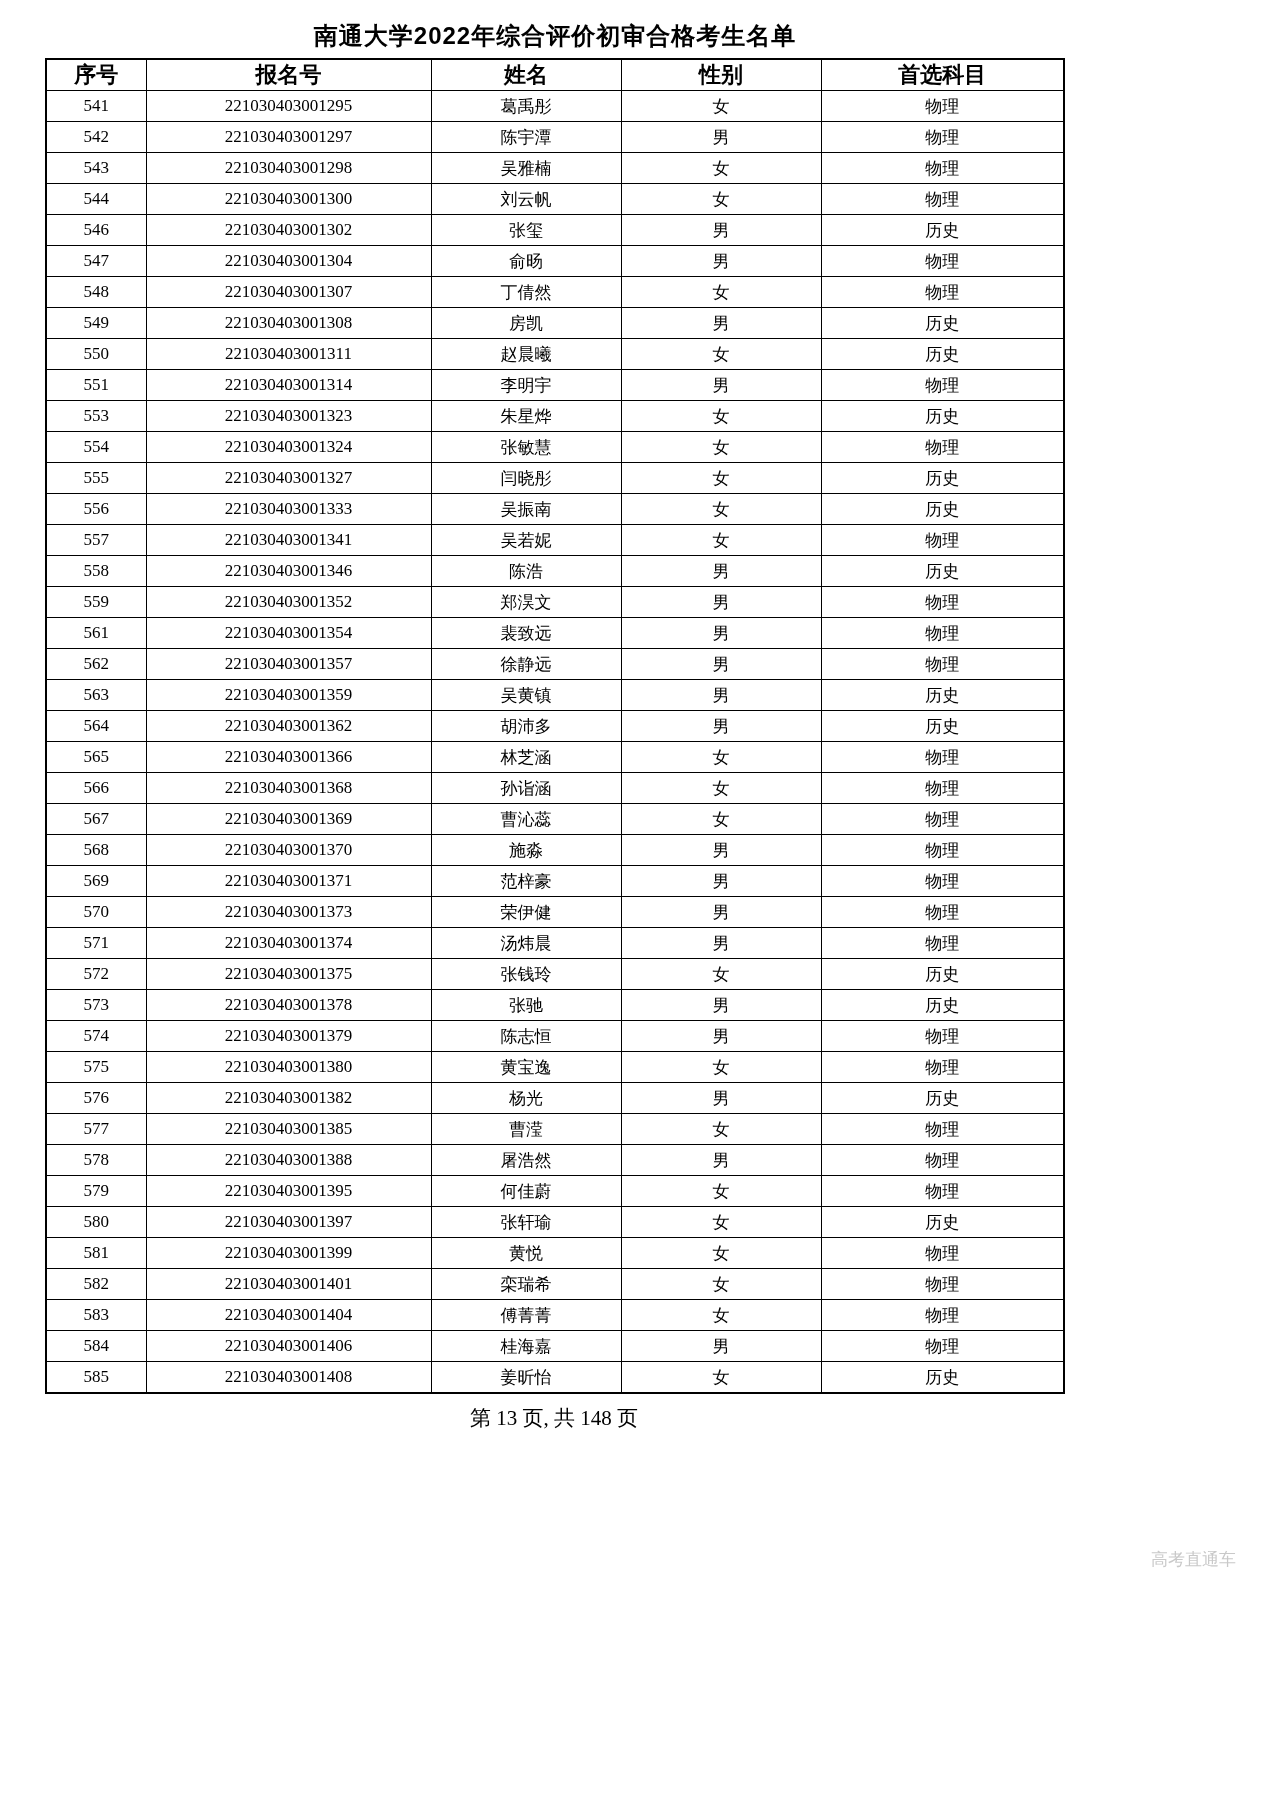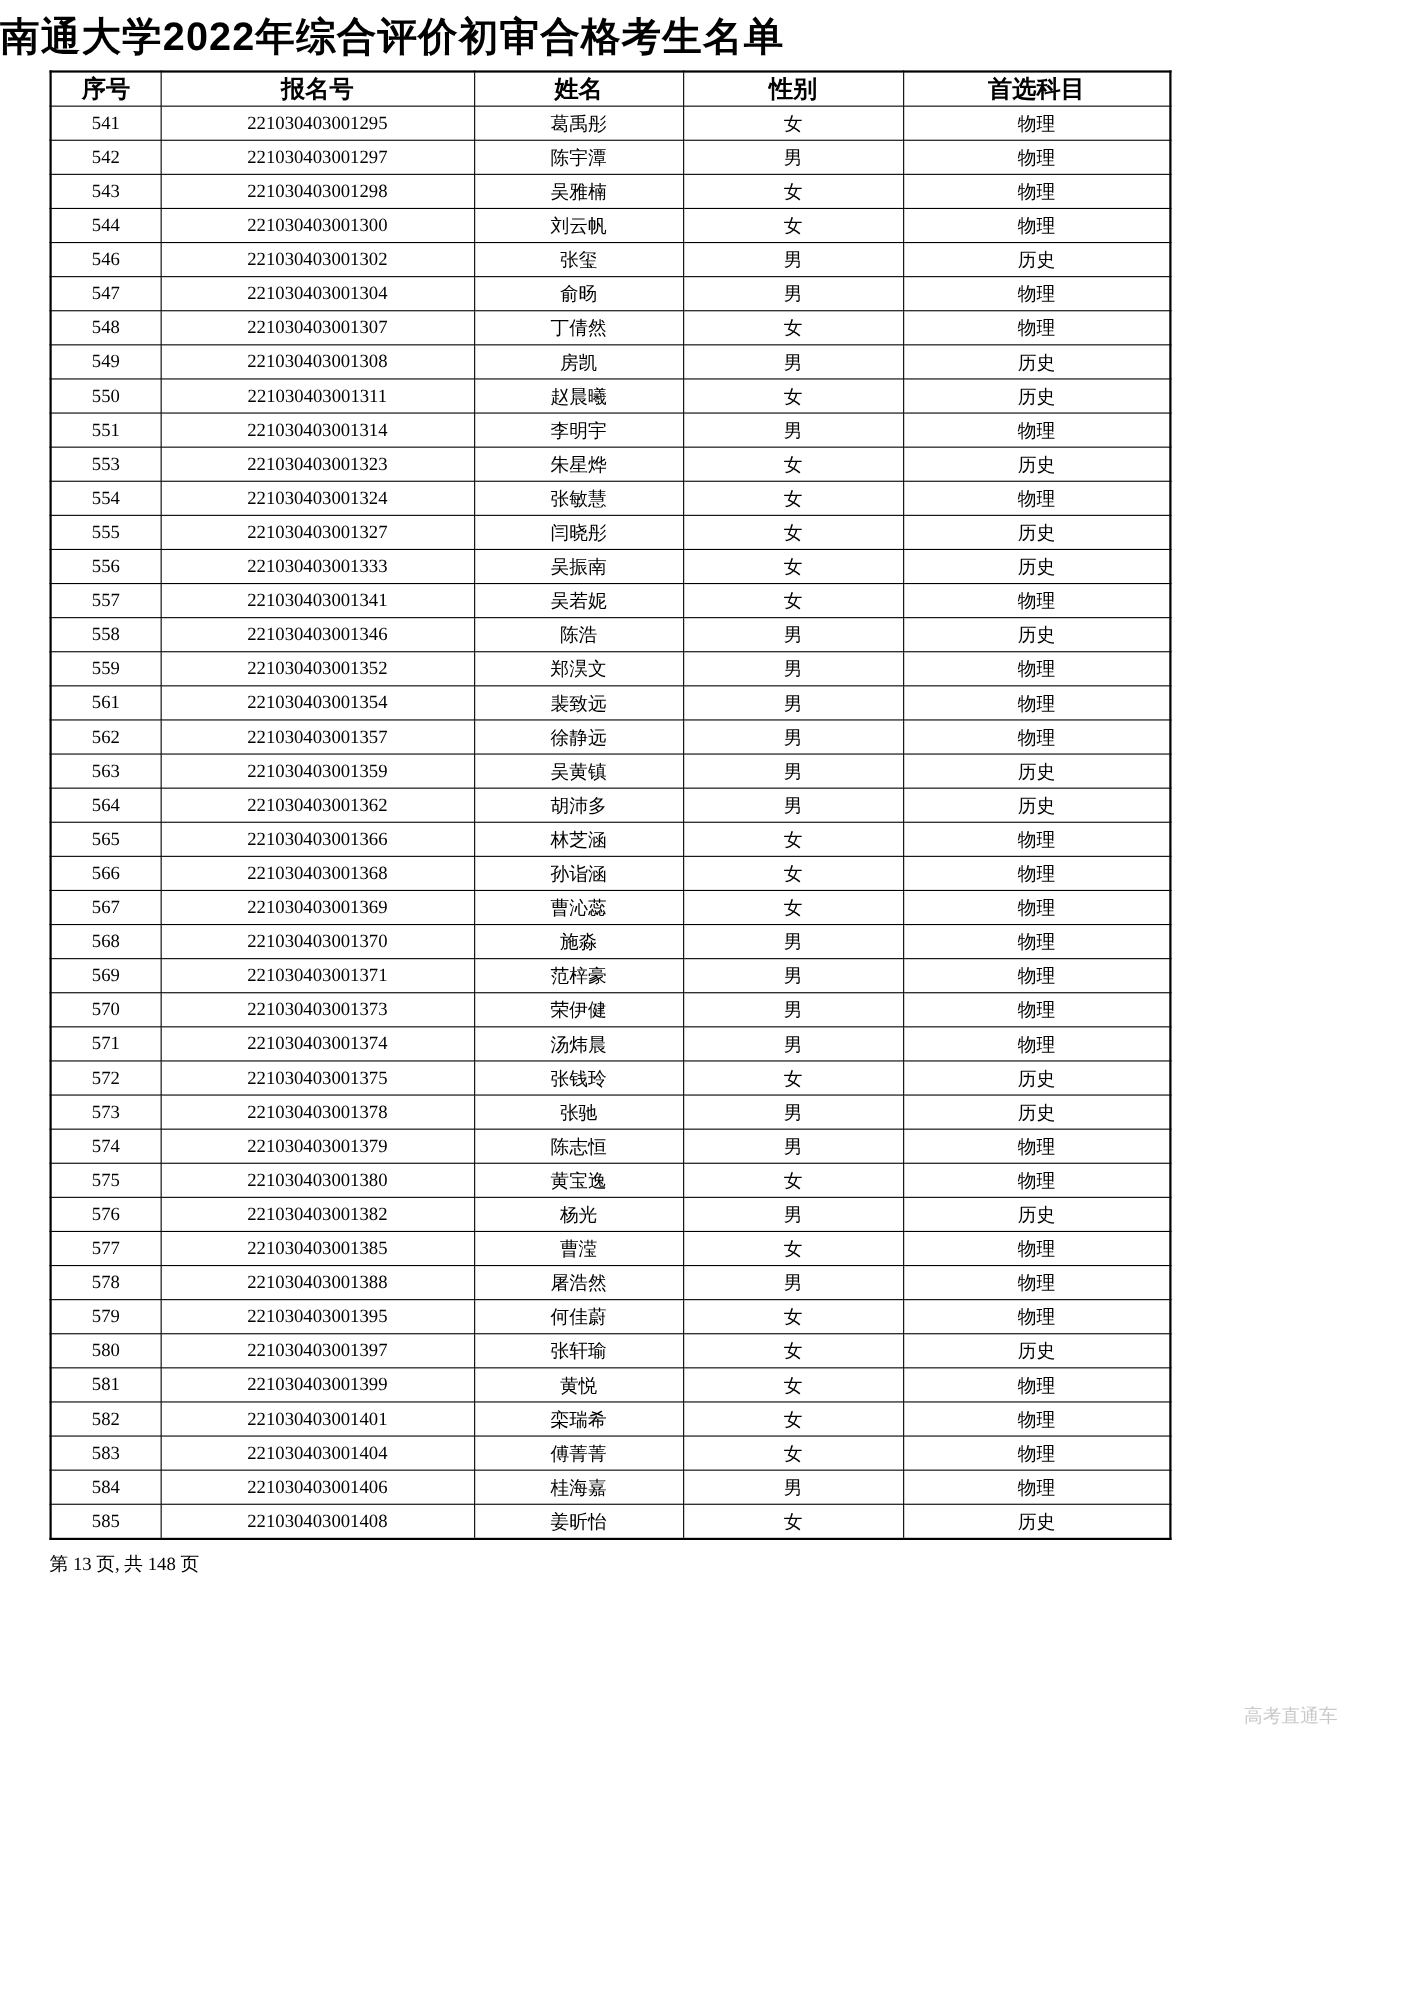--- a/index.html
+++ b/index.html
@@ -8,23 +8,24 @@
     background: #ffffff;
   }
   body {
     width: 1280px;
     height: 1810px;
     position: relative;
     color: #000;
     font-family: "Liberation Serif", "DejaVu Serif", serif;
   }
   .page-title {
-    margin: 9px 0 6px 0;
+    margin: 20px 0 6px 0;
     width: 1110px;
-    font-size: 36px;
+    text-align: center;
+    font-size: 24px;
     font-weight: bold;
     font-family: "Liberation Sans", "DejaVu Sans", sans-serif;
     letter-spacing: 1px;
   }
   table.roster {
     border-collapse: collapse;
     table-layout: fixed;
     margin-left: 45px;
     width: 1018px;
     border: 2px solid #000;
@@ -47,27 +48,27 @@
   }
   col.c1 { width: 100px; }
   col.c2 { width: 285px; }
   col.c3 { width: 190px; }
   col.c4 { width: 200px; }
   col.c5 { width: 243px; }
   .page-footer {
     margin-top: 10px;
     margin-left: 45px;
     width: 1018px;
-    text-align: left;
-    font-size: 17px;
+    text-align: center;
+    font-size: 21px;
   }
   .watermark {
     position: absolute;
     top: 1548px;
-    right: 64px;
+    right: 44px;
     font-size: 17px;
     color: #c9c9c9;
     font-family: "Liberation Sans", "DejaVu Sans", sans-serif;
   }
 </style>
 </head>
 <body>
 
 <div class="page">
 

